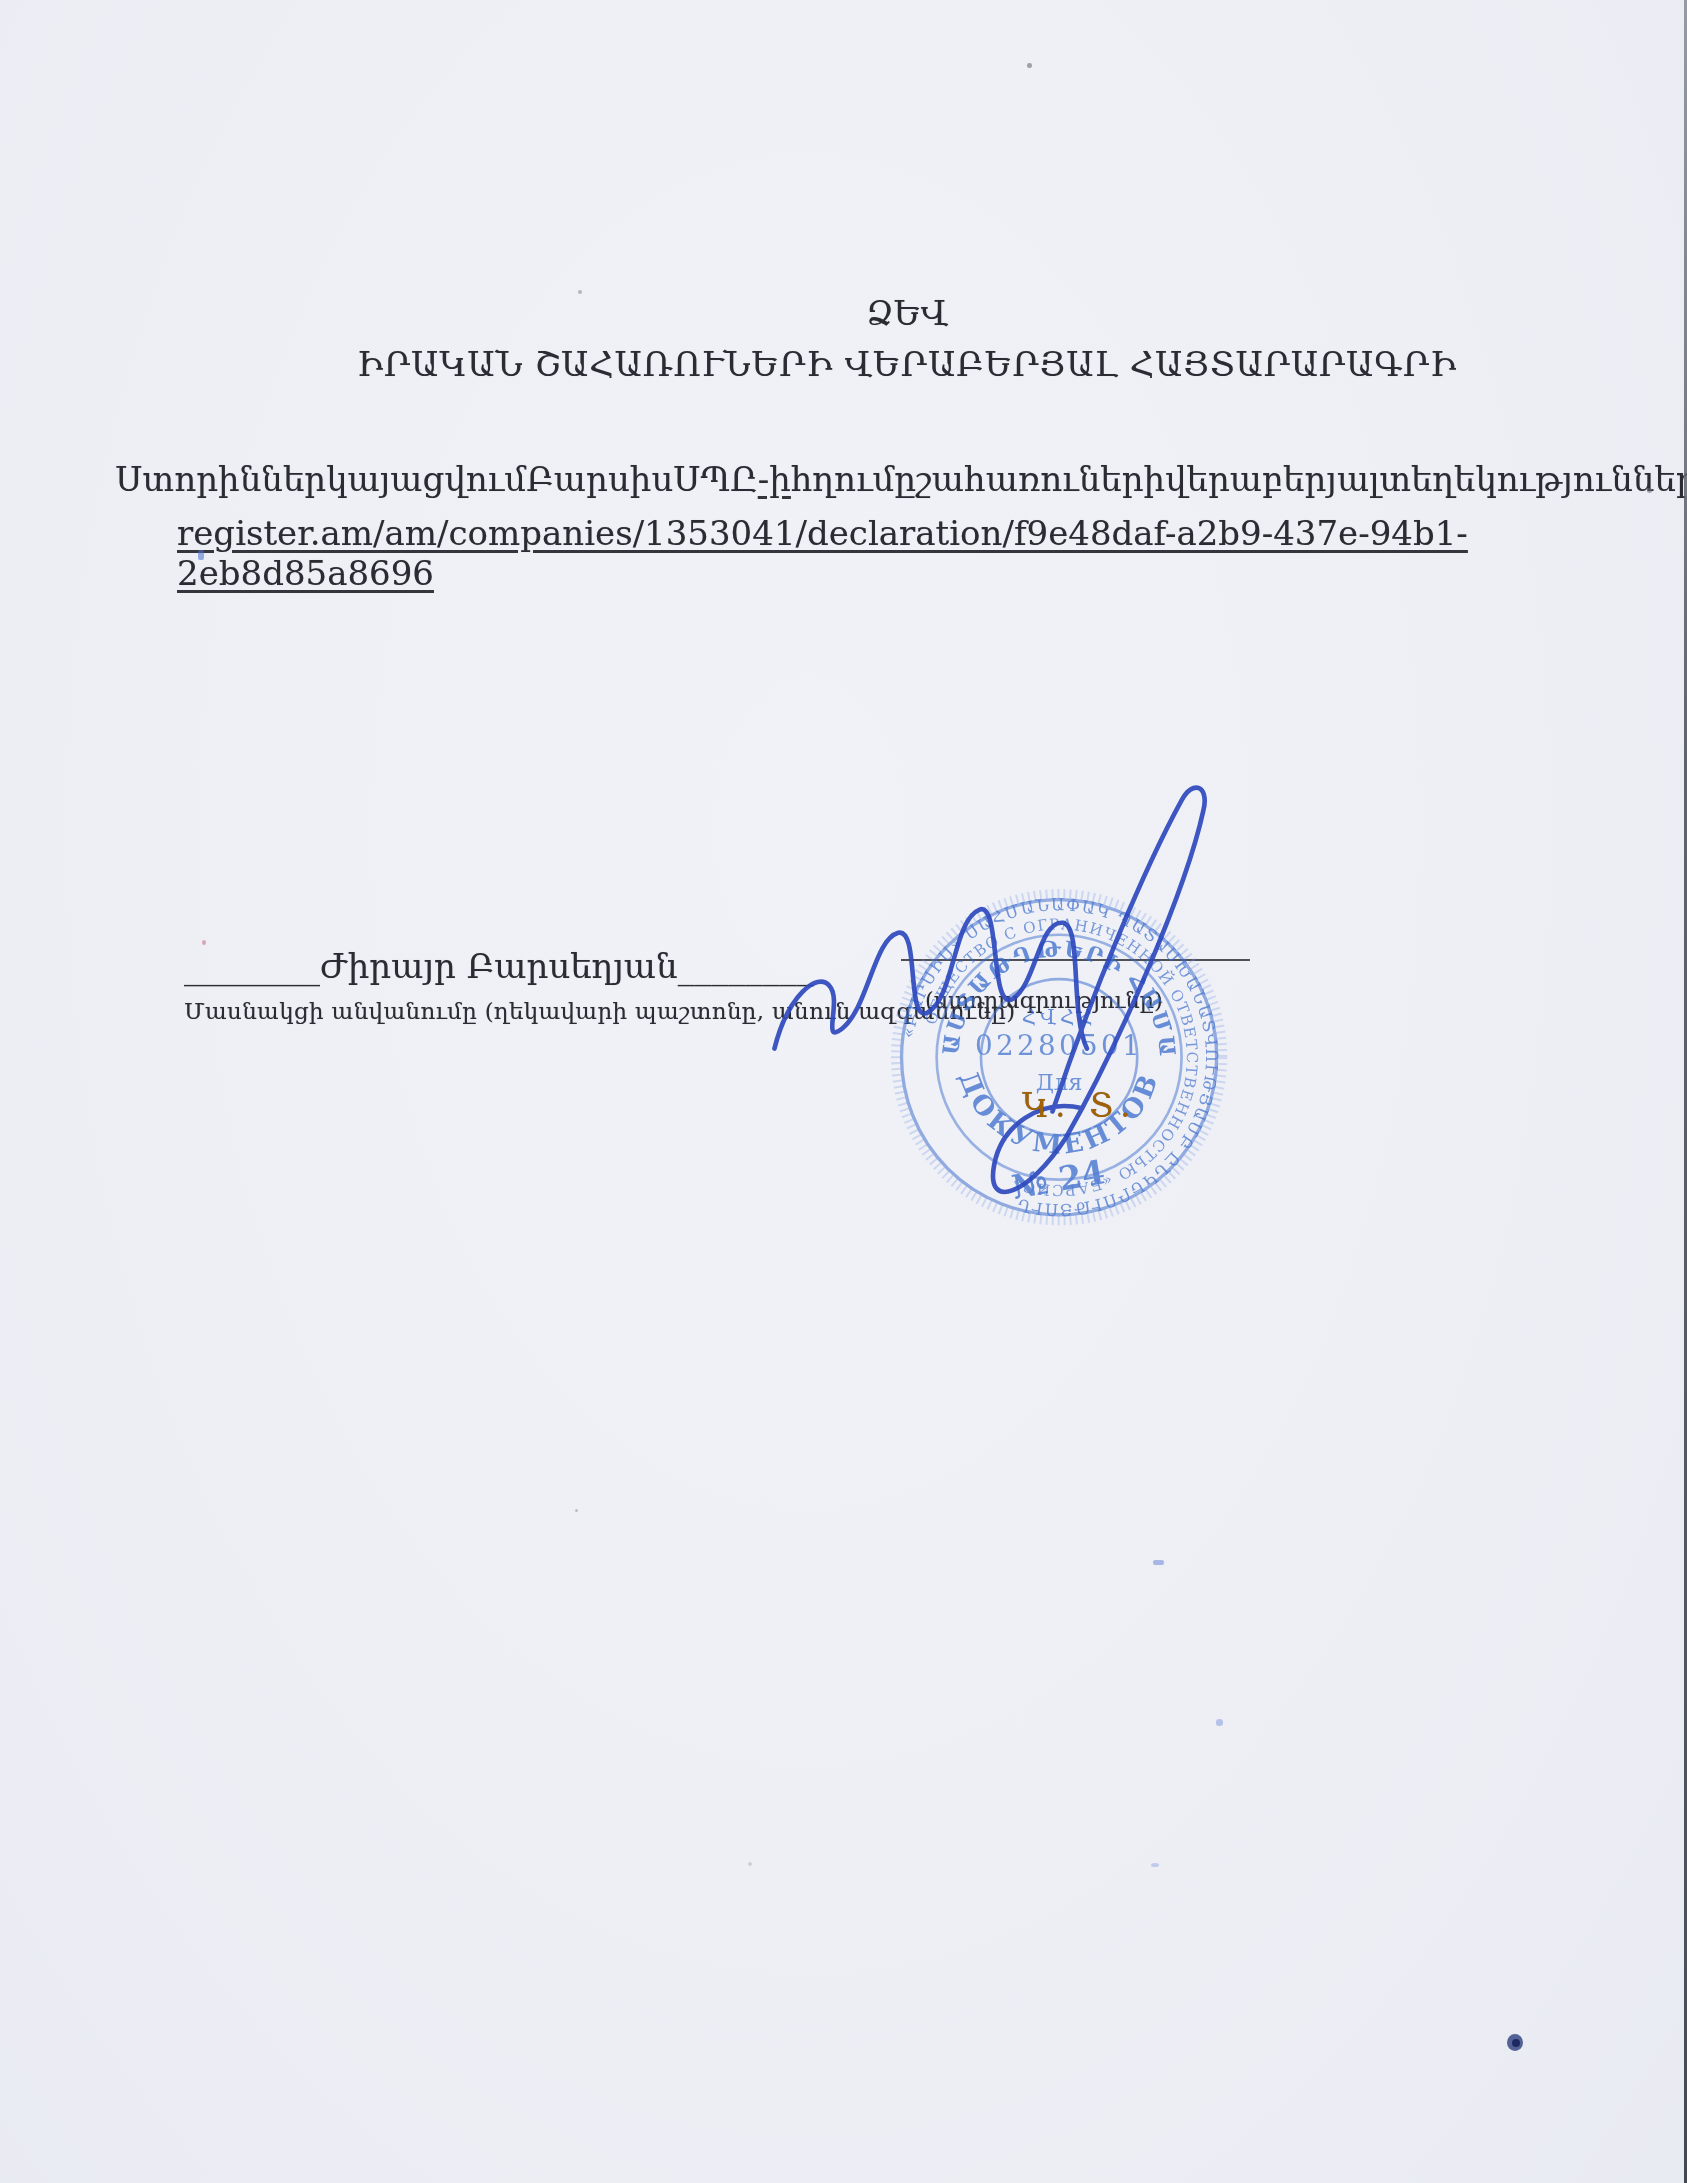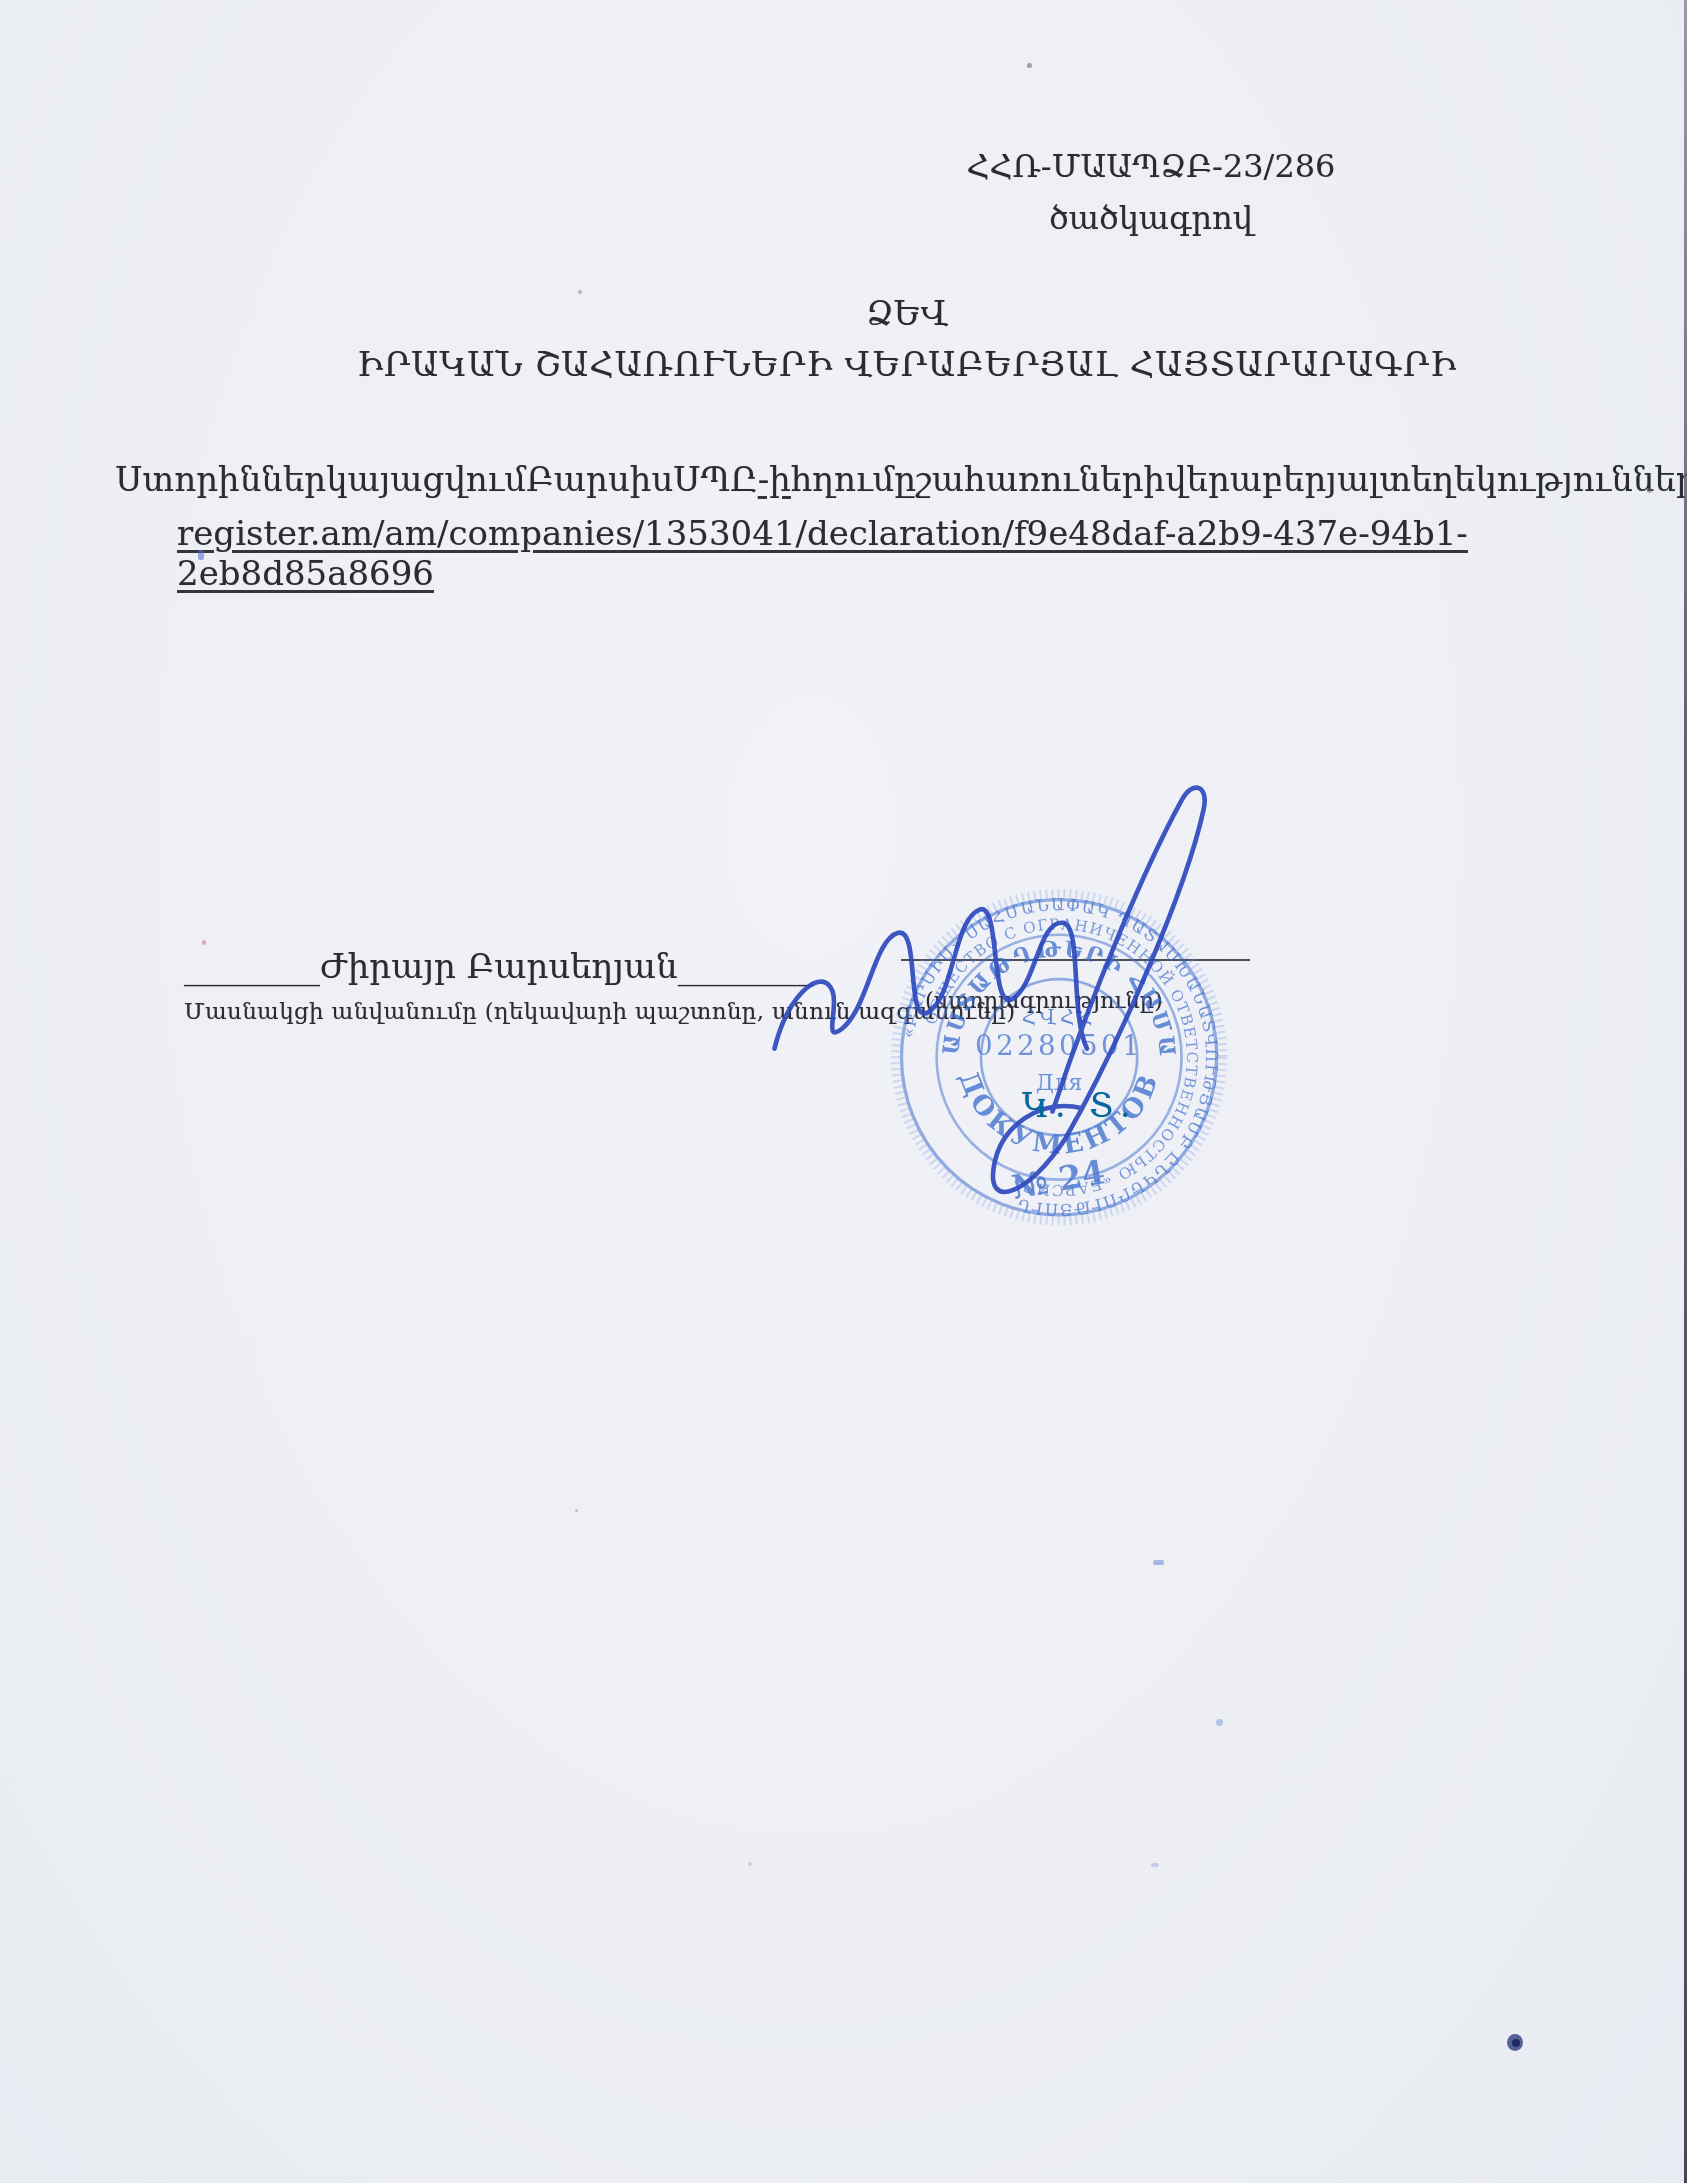--- a/index.html
+++ b/index.html
@@ -32,34 +32,33 @@
   }
   .sig-left{position:absolute;left:184px;top:946px;font-size:34px;}
   .sig-left .caption{font-size:23px;margin-top:12px;letter-spacing:0.3px;}
   .sig-right-line{
     position:absolute;left:901px;top:959px;width:349px;height:0;
     border-top:2.6px solid #3d3e46;opacity:.9;
   }
   .sig-right-caption{position:absolute;left:925px;top:987px;font-size:22.5px;}
   .seal-mark{
     position:absolute;left:1022px;top:1086px;font-size:33px;letter-spacing:6.6px;
-    color:#0369a1;text-shadow:0 0 0.7px rgba(20,20,30,.5);
+    color:#a16207;text-shadow:0 0 0.7px rgba(20,20,30,.5);
   }
   .stamp-svg{position:absolute;left:695px;top:701px;width:662px;height:629px;}
   .speck{position:absolute;border-radius:50%;}
   .edge-strip{
     position:absolute;right:0;top:0;width:2.6px;height:2183px;opacity:.85;
     background:linear-gradient(#868b96,#454a55 35%,#2f3440 90%,#262b36);
   }
 </style>
 </head>
 <body>
 
 <div class="header-right ink">
-  <div>ՀՀՌ-ՄԱԱՊՁԲ-23/286 ծածկագրով</div>
 </div>
 
 <div class="form-head ink">
   <div>ՁԵՎ</div>
   <div class="ttl">ԻՐԱԿԱՆ ՇԱՀԱՌՈՒՆԵՐԻ ՎԵՐԱԲԵՐՅԱԼ ՀԱՅՏԱՐԱՐԱԳՐԻ</div>
 </div>
 
 <div class="para ink">
   <div class="pline just">
       <span>Ստորին</span>

